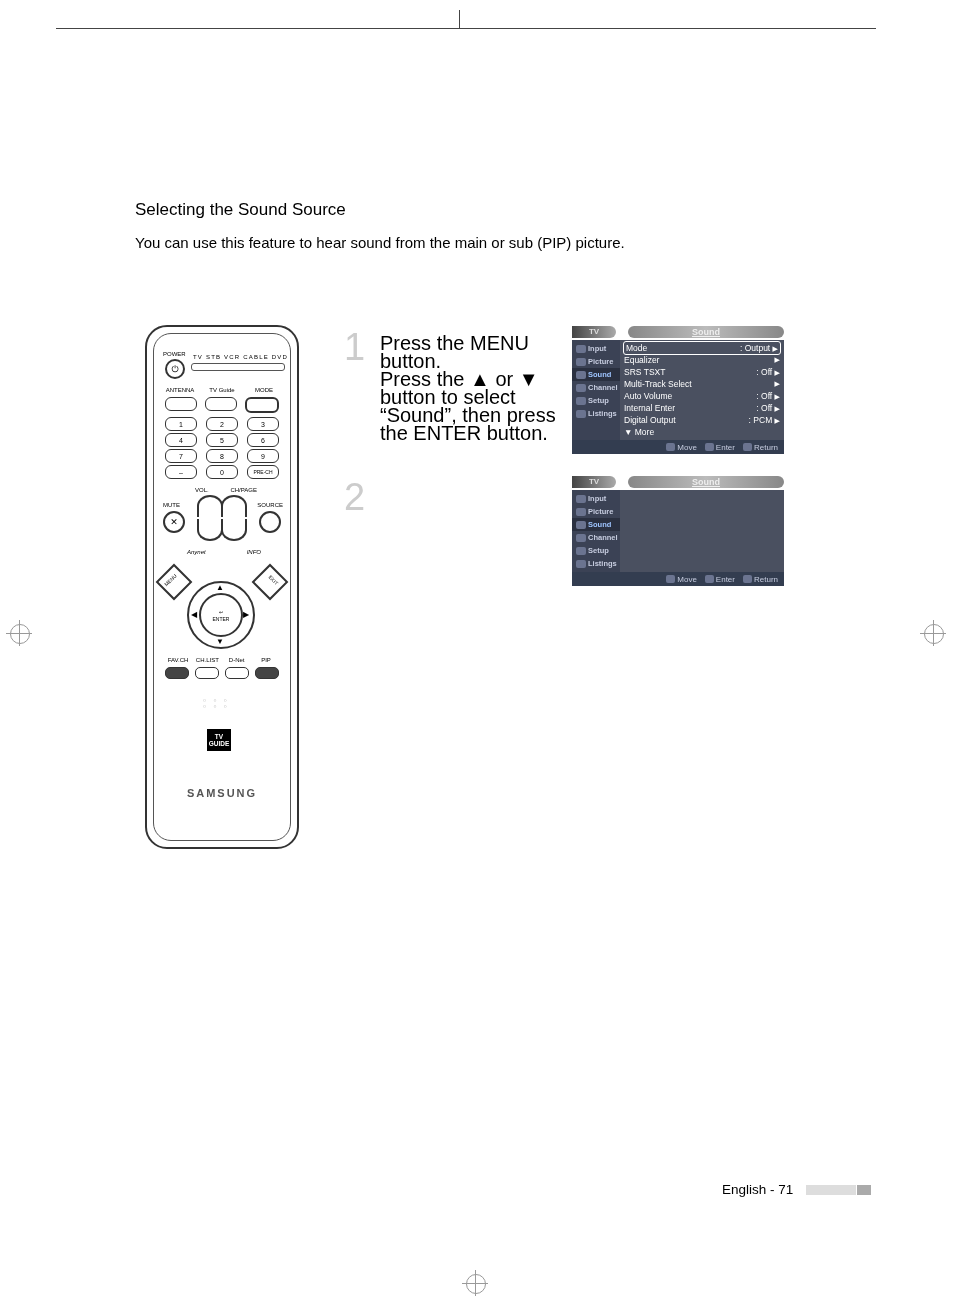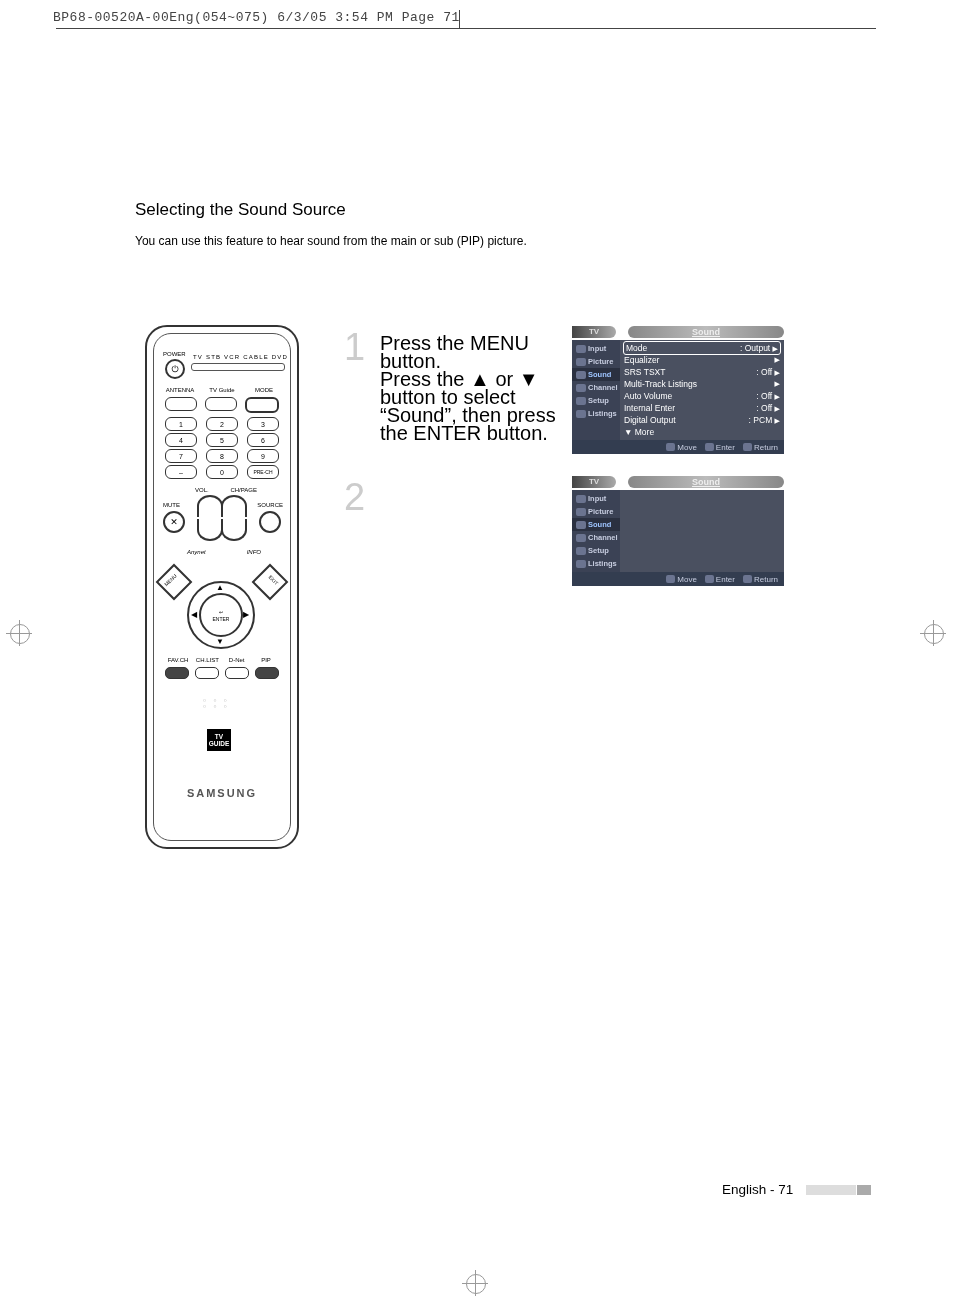--- a/index.html
+++ b/index.html
@@ -2,21 +2,21 @@
 <html><head>
 <meta charset="utf-8">
 <style>
   html,body{margin:0;padding:0;background:#fff;font-family:Arial,Helvetica,sans-serif;color:#000;width:954px}
   .page{position:relative;width:954px;height:1301px}
   .header-line{position:absolute;left:53px;top:10px;font-family:"Courier New",monospace;font-size:13px;letter-spacing:.5px;color:#444}
   .header-rule{position:absolute;left:56px;top:28px;width:820px;border-top:1px solid #444}
   .vmark{position:absolute;left:459px;top:10px;width:1px;height:18px;background:#444}
 
   .title{position:absolute;left:135px;top:200px;font-weight:normal;font-size:17px;font-family:Arial,Helvetica,sans-serif}
-  .intro{position:absolute;left:135px;top:234px;font-size:12px}
+  .intro{position:absolute;left:135px;top:234px;font-size:15px}
 
   
   .remote{position:absolute;left:145px;top:325px;width:150px;height:520px;border:2px solid #333;border-radius:22px;background:#fff}
   .rim{position:absolute;left:6px;top:6px;right:6px;bottom:6px;border:1px solid #555;border-radius:18px}
   .power-lbl{position:absolute;left:16px;top:24px;font-size:6px}
   .power{position:absolute;left:18px;top:32px;width:16px;height:16px;border-radius:50%;border:2px solid #333;display:flex;align-items:center;justify-content:center;font-size:9px}
   .mode-row{position:absolute;left:46px;top:27px;font-size:6px;letter-spacing:1.2px}
   .mode-bar{position:absolute;left:44px;top:36px;width:92px;height:6px;border:1px solid #555;border-radius:3px}
   .rrow{position:absolute;left:18px;right:18px;display:flex;justify-content:space-between}
   .pill{width:30px;height:12px;border:1px solid #333;border-radius:6px;background:#fff;display:flex;align-items:center;justify-content:center;font-size:7px}
@@ -90,21 +90,20 @@
   .regmark::before{left:0;right:0;top:50%;height:1px}
   .regmark::after{top:0;bottom:0;left:50%;width:1px}
   .regmark .ring{position:absolute;left:4px;top:4px;width:18px;height:18px;border:1px solid #999;border-radius:50%}
   .reg-l{left:6px;top:620px}.reg-r{left:920px;top:620px}.reg-b{left:462px;top:1270px}
 </style>
 </head>
 <body>
 
 <div class="page">
 
-  <div class="header-line">BP68-00520A-00Eng(054~075)  6/3/05  3:54 PM  Page 71</div>
   <div class="header-rule"></div>
   <div class="vmark"></div>
 
   <div class="title">Selecting the Sound Source</div>
   <div class="intro">You can use this feature to hear sound from the main or sub (PIP) picture.</div>
 
   <div class="remote">
     <div class="rim"></div>
     <div class="power-lbl">POWER</div>
     <div class="power">⏻</div>
@@ -240,21 +239,21 @@
           </div>
         <div class="mrow">
             <span>Equalizer</span>
             <span class="arr">▶</span>
           </div>
         <div class="mrow">
             <span>SRS TSXT</span>
             <span><span>: Off</span> <span class="arr">▶</span></span>
           </div>
         <div class="mrow">
-            <span>Multi-Track Listings</span>
+            <span>Multi-Track Select</span>
             <span class="arr">▶</span>
           </div>
         <div class="mrow">
             <span>Auto Volume</span>
             <span><span>: Off</span> <span class="arr">▶</span></span>
           </div>
         <div class="mrow">
             <span>Internal Enter</span>
             <span><span>: Off</span> <span class="arr">▶</span></span>
           </div>

